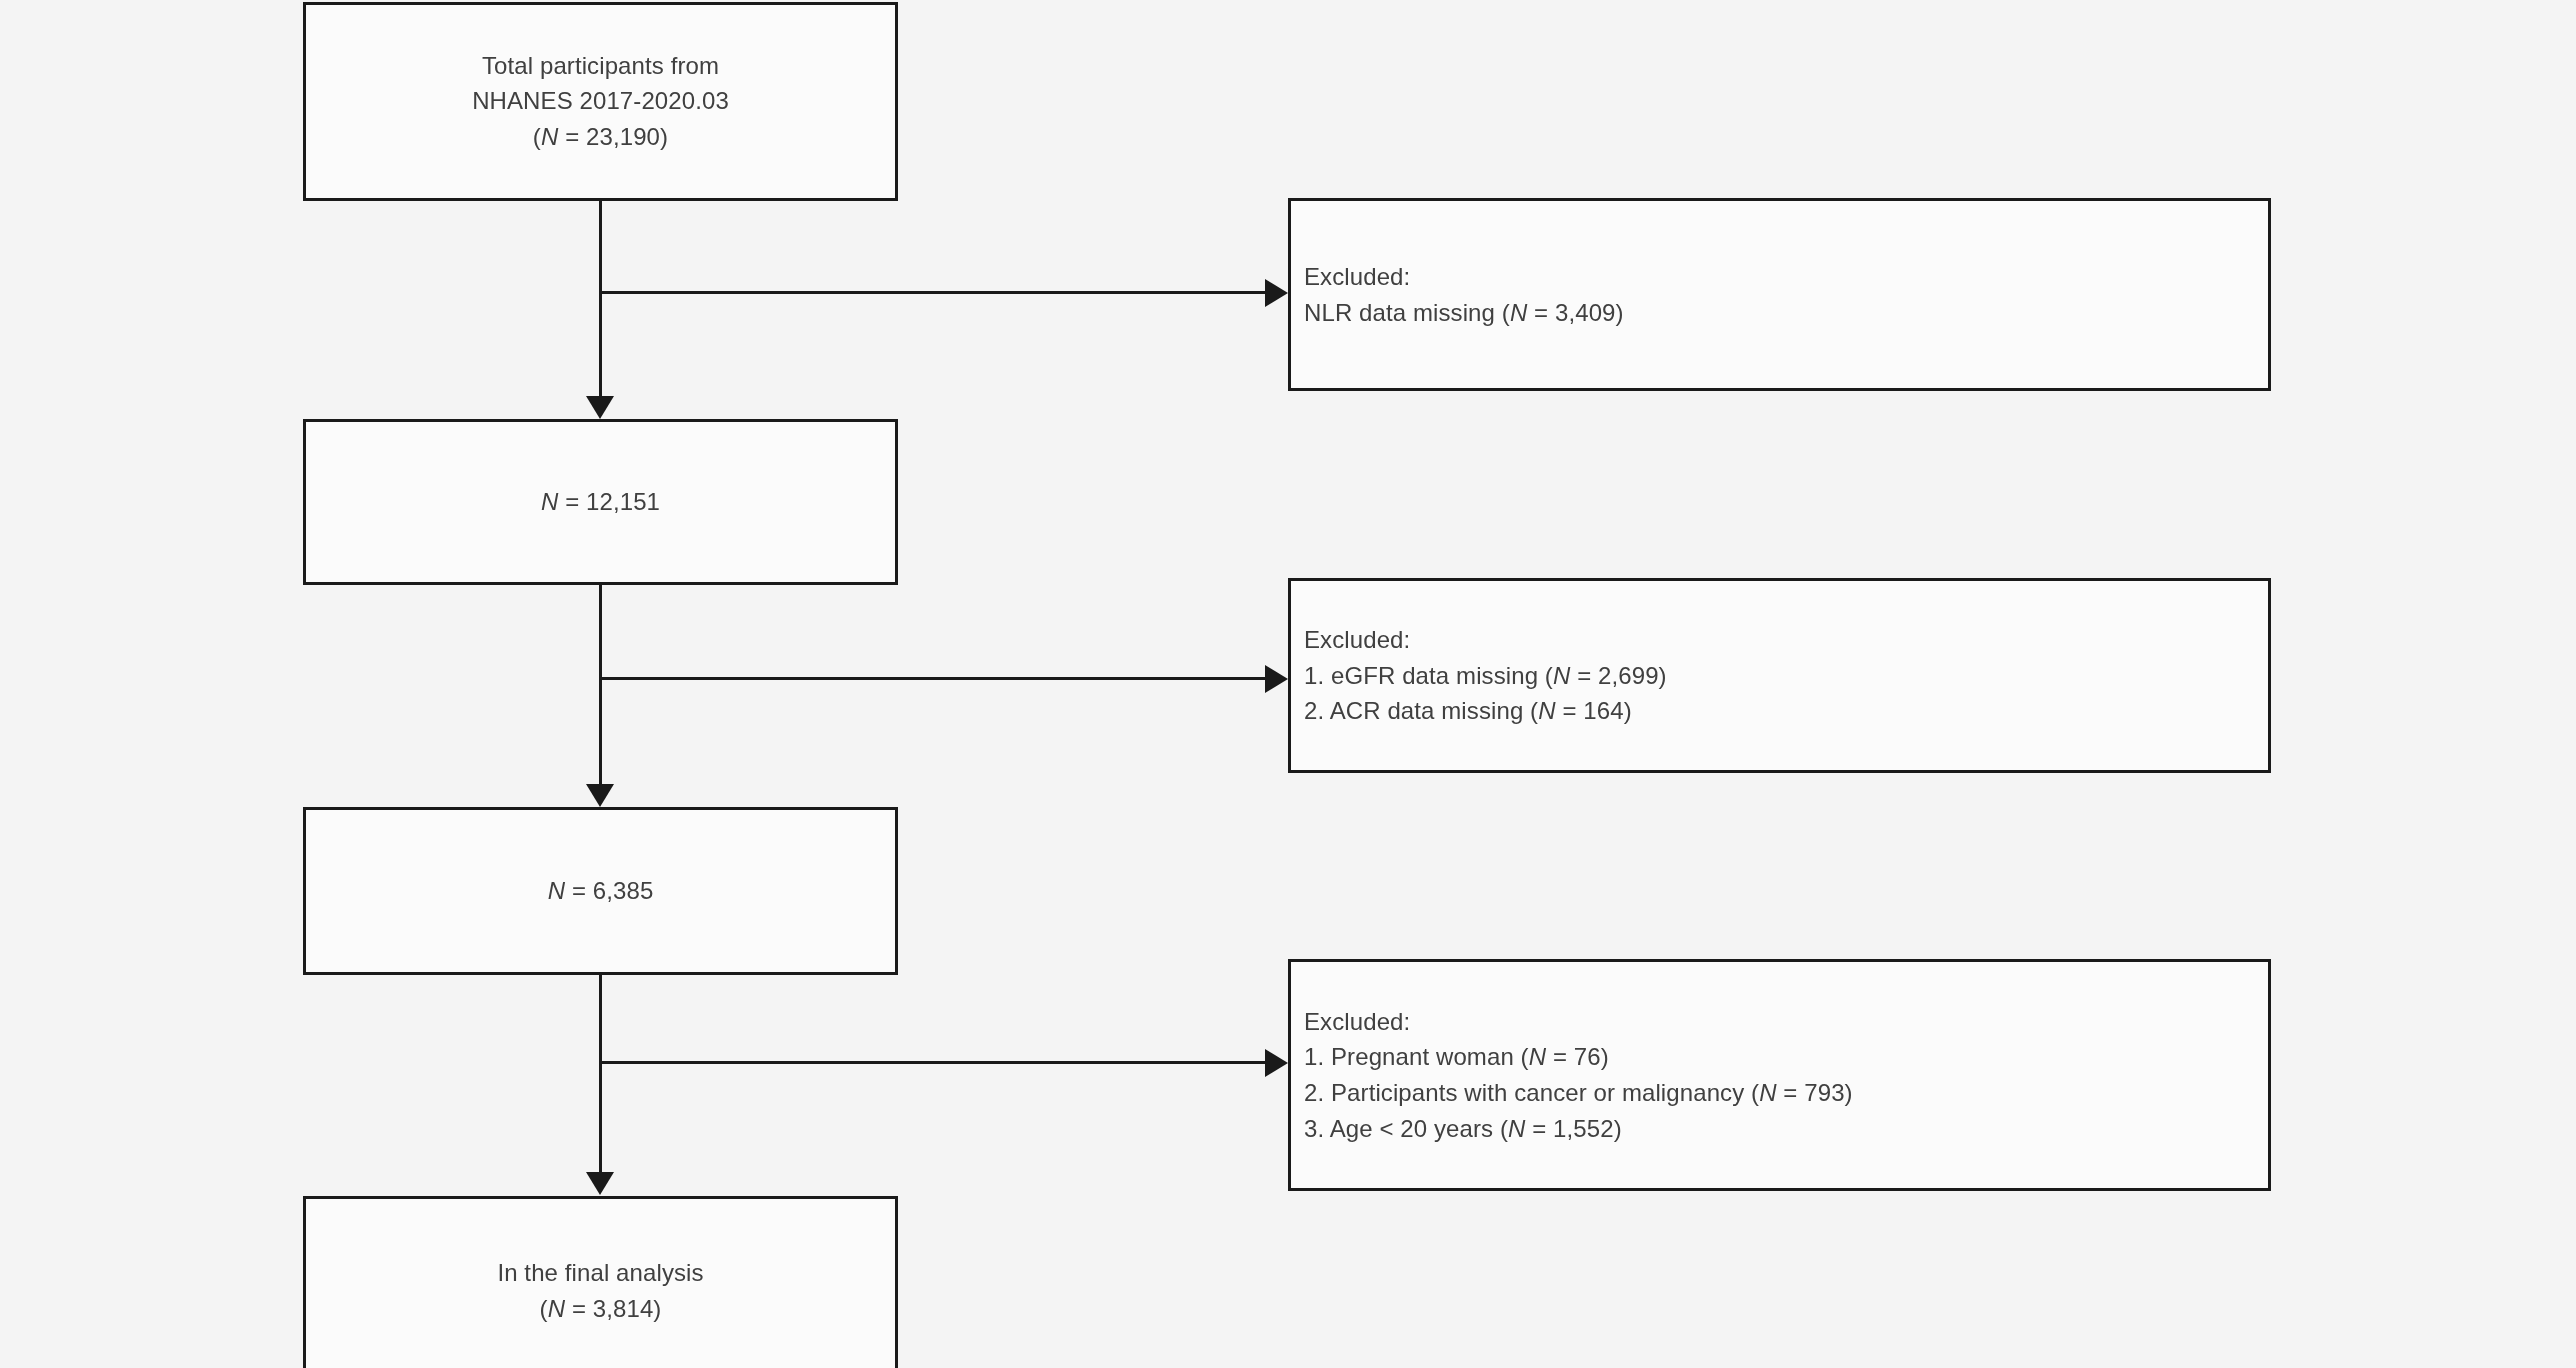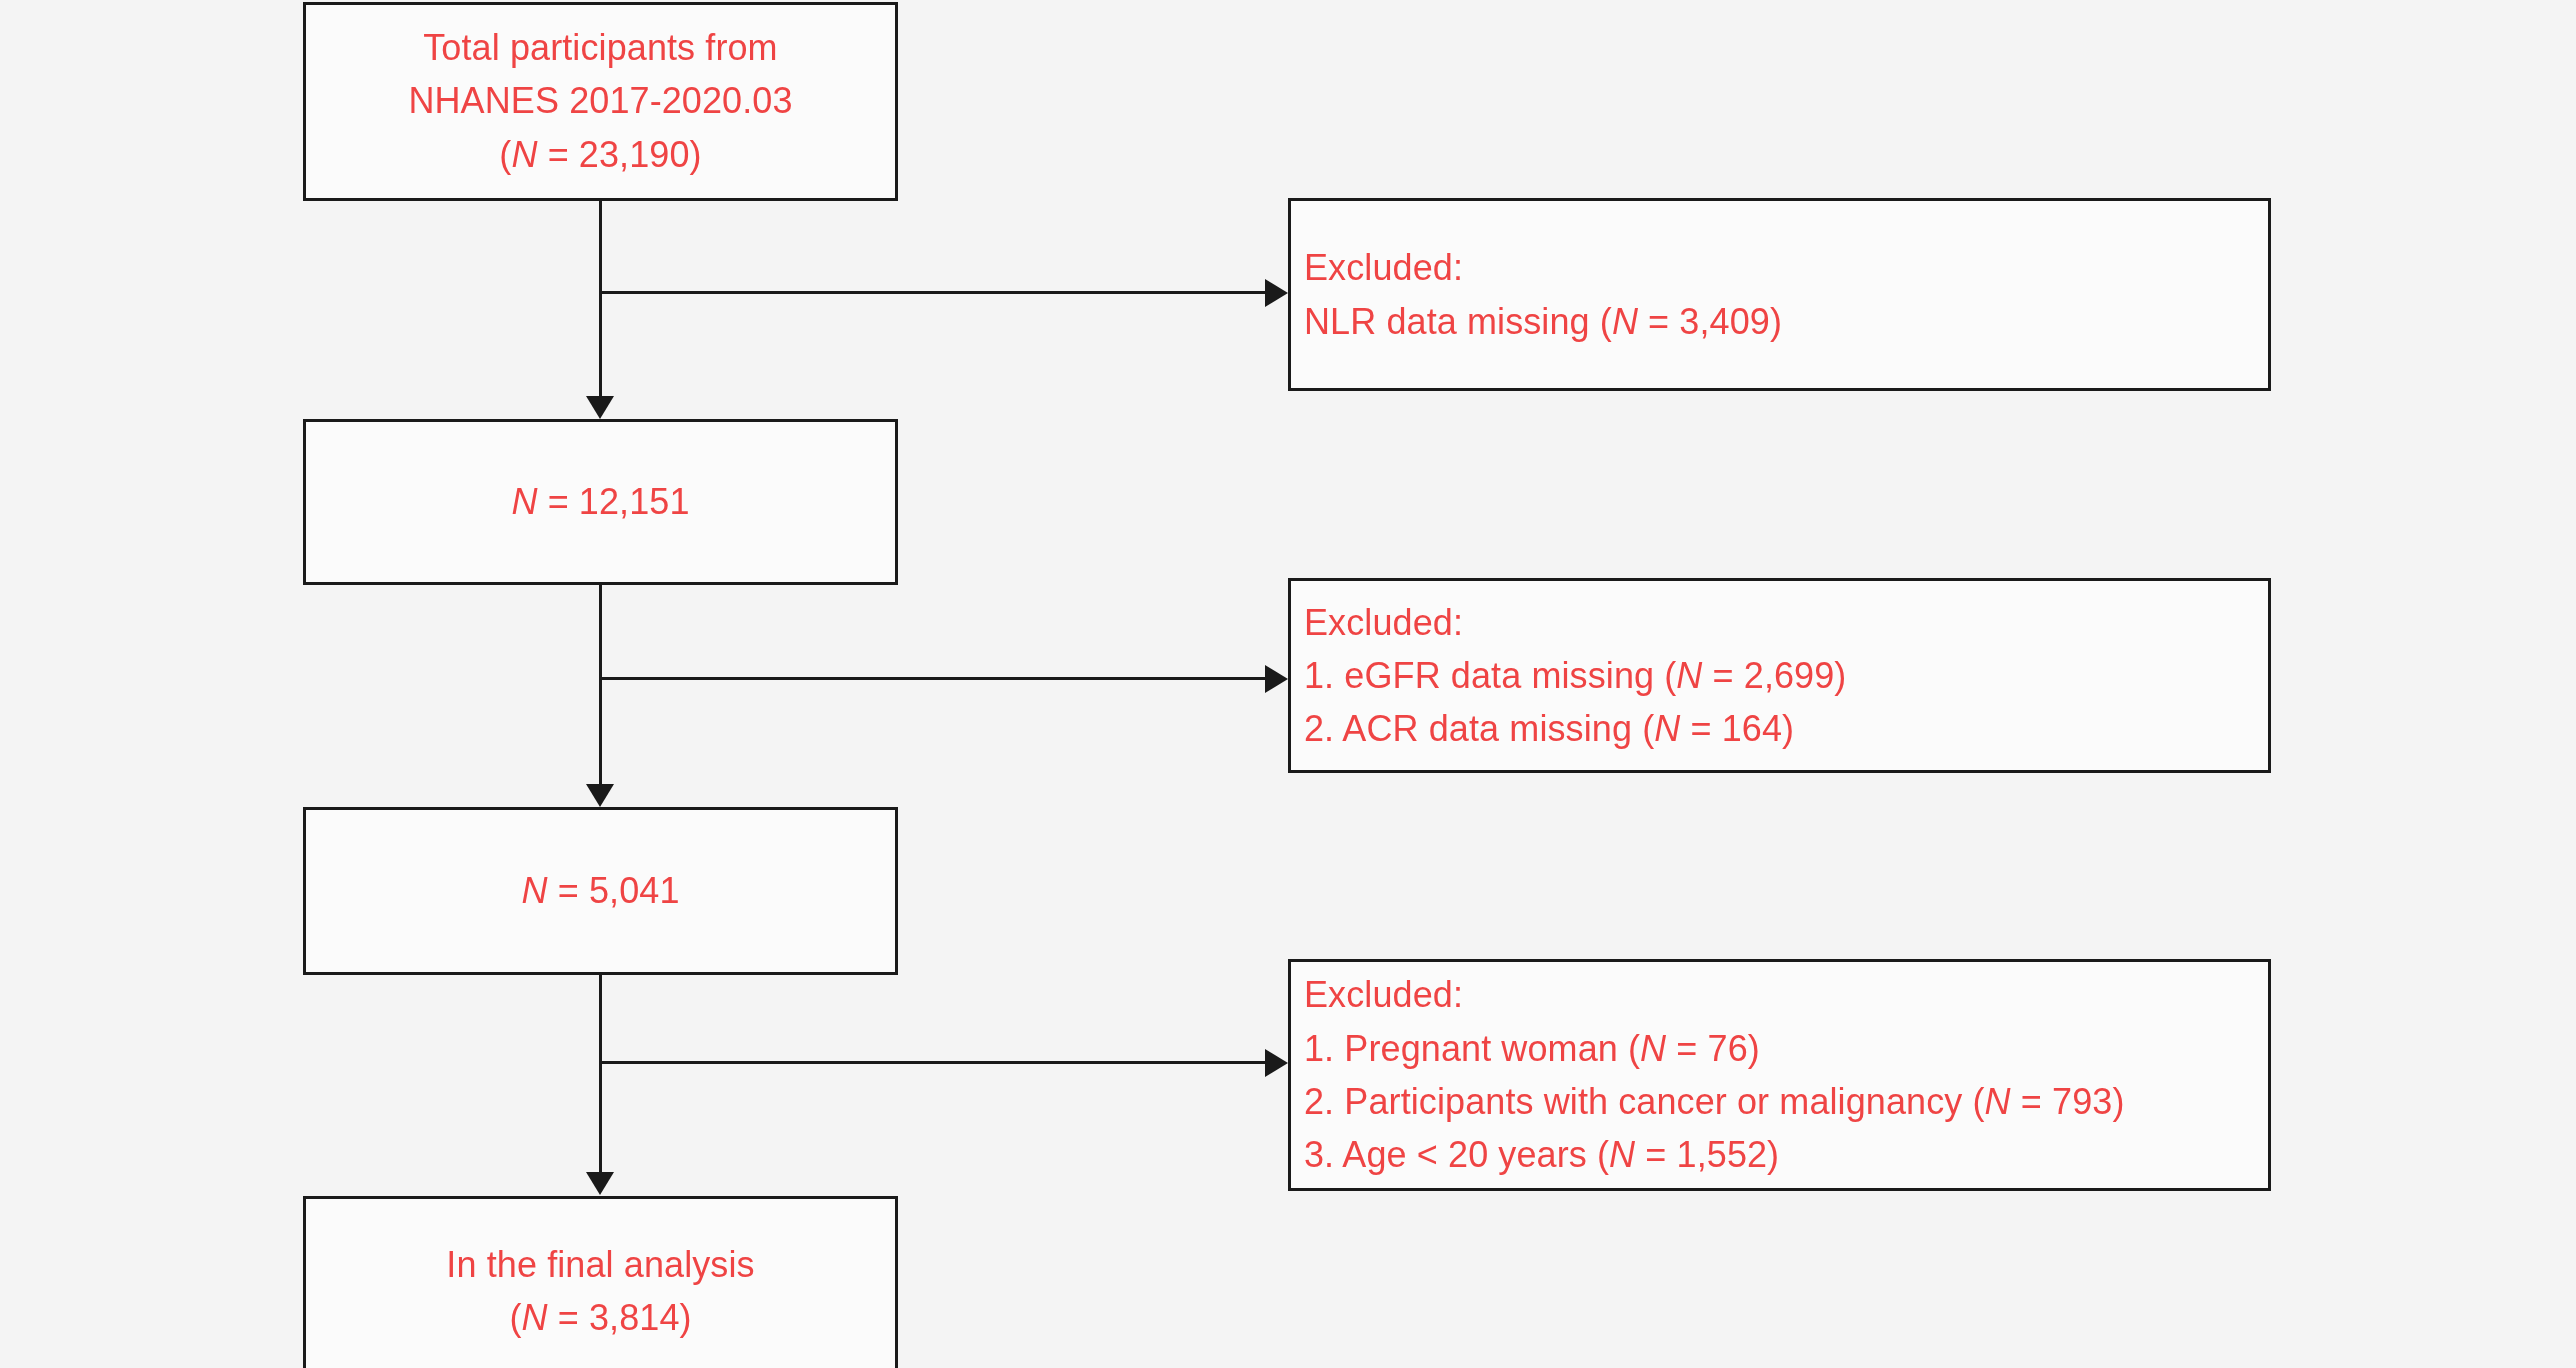--- a/index.html
+++ b/index.html
@@ -28,23 +28,23 @@
   .flow-box.centered {
     align-items: center;
     text-align: center;
   }
   .flow-box.lefted {
     align-items: flex-start;
     text-align: left;
     padding-left: 13px;
   }
   .box-line {
-    font-size: 36px;
+    font-size: 24px;
     line-height: 1.48;
-    color: #ef4444;
+    color: #404040;
     white-space: nowrap;
     letter-spacing: 0.1px;
   }
   .box-line em {
     font-style: italic;
   }
   
   .vline {
     position: absolute;
     width: 3.3px;
@@ -103,21 +103,21 @@
     <div class="box-line">Total participants from</div>
     <div class="box-line">NHANES 2017-2020.03</div>
     <div class="box-line">(<em>N</em> = <span>23,190</span>)</div>
   </div>
 
   <div class="flow-box centered" style="left:303px; top:419px; width:595px; height:166px;">
     <div class="box-line"><em>N</em> = <span>12,151</span></div>
   </div>
 
   <div class="flow-box centered" style="left:303px; top:807px; width:595px; height:168px;">
-    <div class="box-line"><em>N</em> = <span>5,041</span></div>
+    <div class="box-line"><em>N</em> = <span>6,385</span></div>
   </div>
 
   <div class="flow-box centered" style="left:303px; top:1196px; width:595px; height:190px;">
     <div class="box-line">In the final analysis</div>
     <div class="box-line">(<em>N</em> = <span>3,814</span>)</div>
   </div>
 
   <div class="flow-box lefted" style="left:1288px; top:198px; width:983px; height:193px;">
     <div class="box-line">Excluded:</div>
     <div class="box-line">NLR data missing (<em>N</em> = 3,409)</div>

